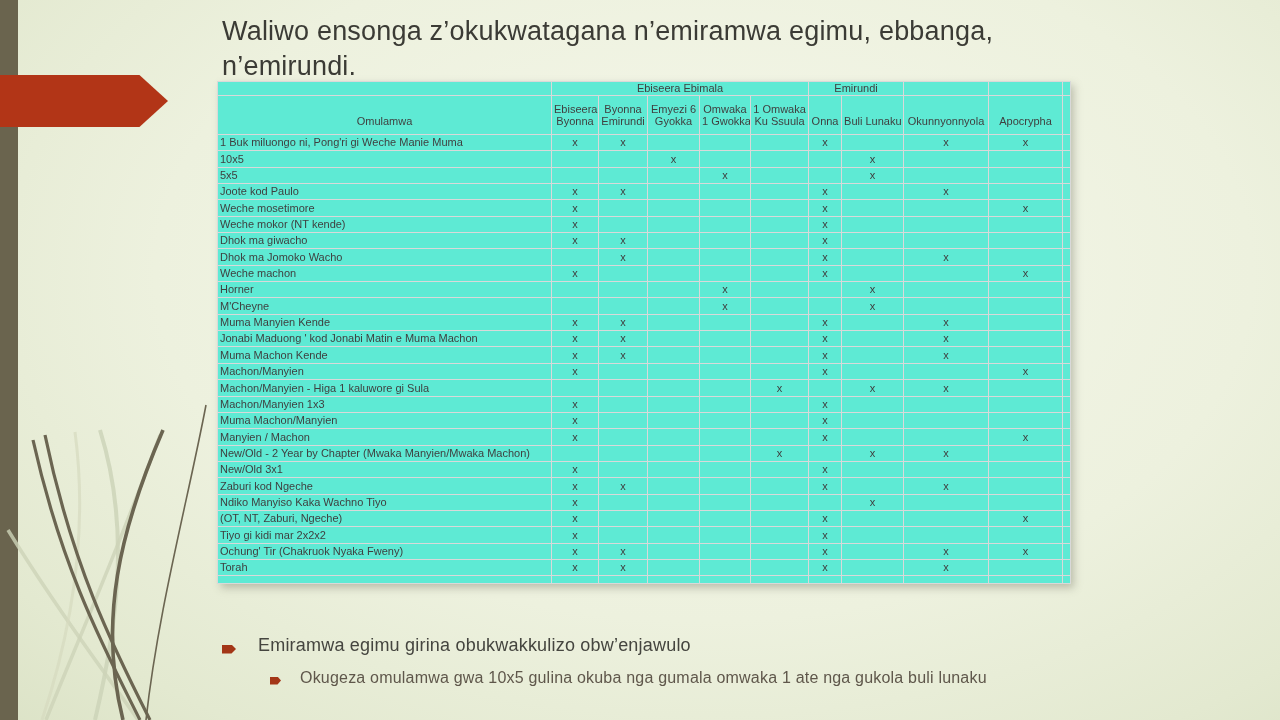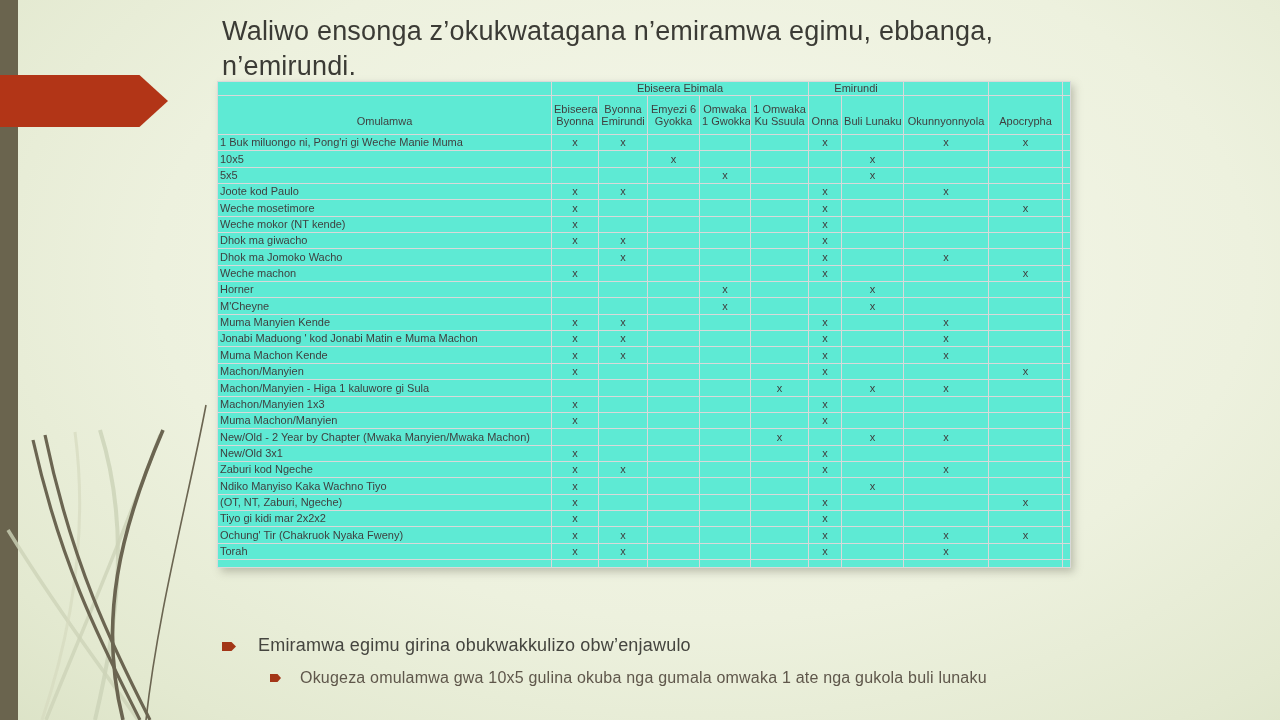--- a/index.html
+++ b/index.html
@@ -30,21 +30,21 @@
     border:1px solid #d9d9d9;padding:0 2px;overflow:hidden;white-space:nowrap;
     font-weight:normal;line-height:1.15;
   }
   tr.group-row th{height:13px;text-align:center;}
   tr.colhead-row th{height:32px;text-align:center;vertical-align:bottom;padding-bottom:6px;}
   tr.data-row td{height:15.35px;}
   td.label-cell{text-align:left;padding-left:3px;}
   td.mark-cell{text-align:center;}
   th.corner,th.trail{border:1px solid #d9d9d9;}
   tr.empty-row td{height:7px;}
-  .bullet-line{position:absolute;display:flex;align-items:flex-start;}
+  .bullet-line{position:absolute;display:flex;align-items:center;}
   .bullet-l1{left:222px;top:635px;}
   .bullet-l2{left:270px;top:669px;}
   .bullet-glyph{
     flex:0 0 auto;background:#a33617;
     clip-path:polygon(0 0,68% 0,100% 50%,68% 100%,0 100%);
   }
   .bullet-l1 .bullet-glyph{width:14px;height:9px;margin-top:7px;margin-right:22px;}
   .bullet-l2 .bullet-glyph{width:11px;height:8px;margin-top:5px;margin-right:19px;}
   .bullet-l1 .bullet-text{font-size:18px;color:#45453f;letter-spacing:.2px;}
   .bullet-l2 .bullet-text{font-size:16px;color:#5f574b;letter-spacing:.2px;}
@@ -363,20 +363,33 @@
             <td class="mark-cell"></td>
             <td class="mark-cell"></td>
             <td class="mark-cell"></td>
             <td class="mark-cell">x</td>
             <td class="mark-cell"></td>
             <td class="mark-cell"></td>
             <td class="mark-cell"></td>
             <td></td>
           </tr>
           <tr class="data-row">
+            <td class="label-cell">Manyien / Machon</td>
+            <td class="mark-cell">x</td>
+            <td class="mark-cell"></td>
+            <td class="mark-cell"></td>
+            <td class="mark-cell"></td>
+            <td class="mark-cell"></td>
+            <td class="mark-cell">x</td>
+            <td class="mark-cell"></td>
+            <td class="mark-cell"></td>
+            <td class="mark-cell">x</td>
+            <td></td>
+          </tr>
+          <tr class="data-row">
             <td class="label-cell">New/Old - 2 Year by Chapter (Mwaka Manyien/Mwaka Machon)</td>
             <td class="mark-cell"></td>
             <td class="mark-cell"></td>
             <td class="mark-cell"></td>
             <td class="mark-cell"></td>
             <td class="mark-cell">x</td>
             <td class="mark-cell"></td>
             <td class="mark-cell">x</td>
             <td class="mark-cell">x</td>
             <td class="mark-cell"></td>

